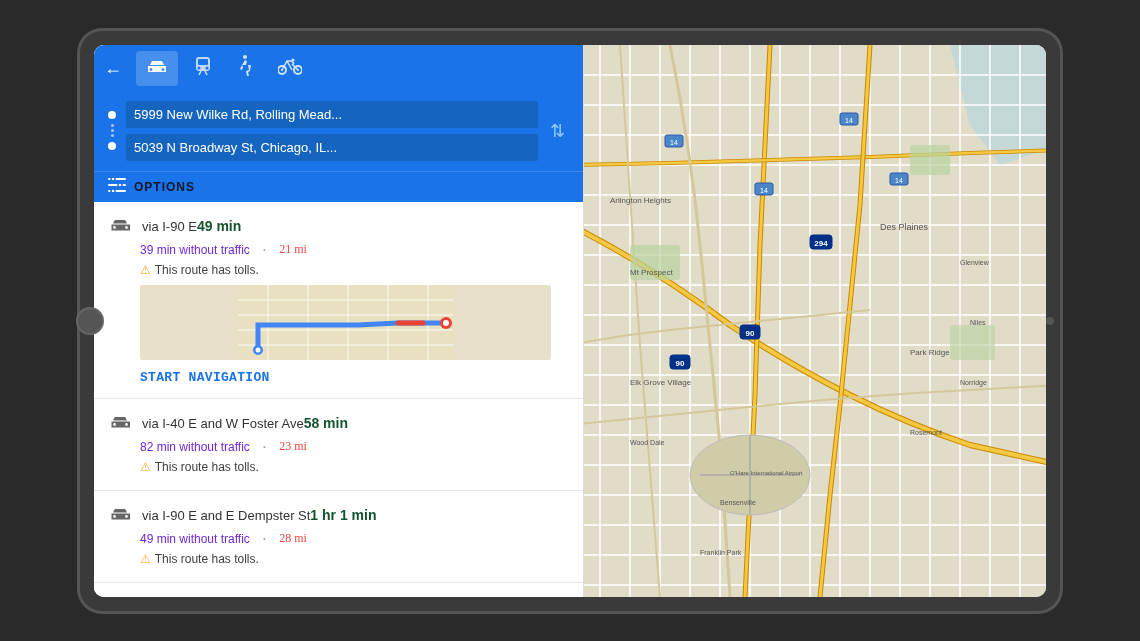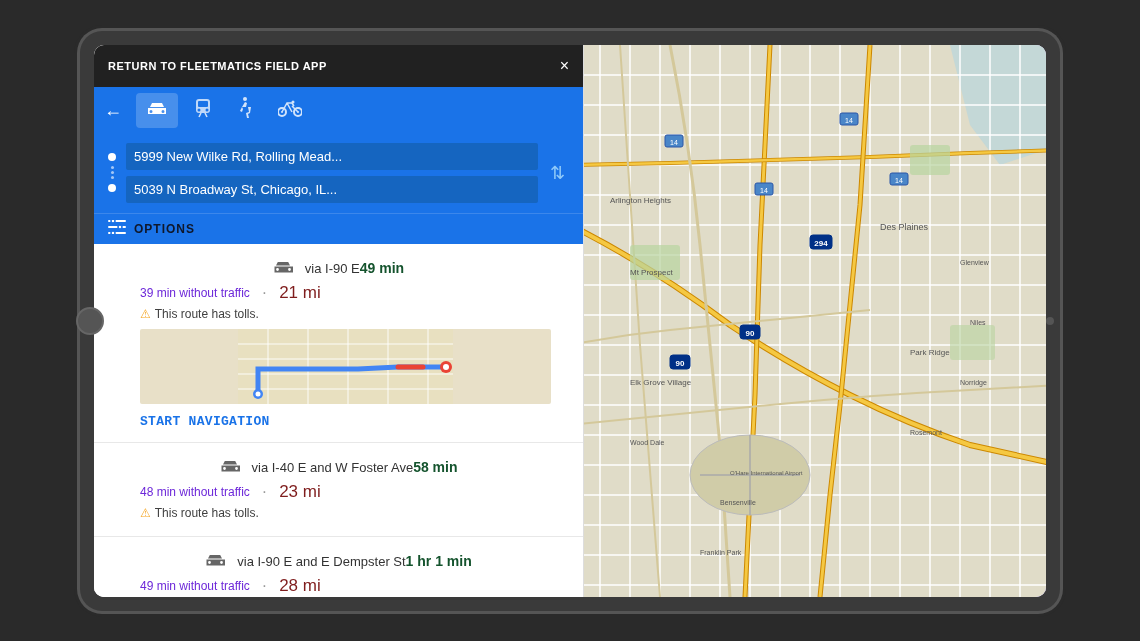--- a/index.html
+++ b/index.html
@@ -209,21 +209,21 @@
     }
 
     
     .route-item {
       padding: 14px 16px 12px 16px;
       border-bottom: 1px solid #e8e8e8;
     }
     .route-header {
       display: flex;
       align-items: center;
-      justify-content: center;
+      justify-content: flex-start;
       margin-bottom: 4px;
     }
     .route-left {
       display: flex;
       align-items: center;
       gap: 12px;
     }
     .route-icon {
       font-size: 18px;
       color: #666;
@@ -242,22 +242,23 @@
       align-items: center;
       gap: 8px;
       margin-left: 30px;
       margin-bottom: 4px;
     }
     .route-no-traffic {
       font-size: 12px;
       color: #6d28d9;
     }
     .route-distance {
-      font-size: 17px;
-      color: #7f1d1d;
+      font-size: 12px;
+      color: #ef4444;
+      font-family: Liberation Serif, serif;
     }
     .route-toll {
       display: flex;
       align-items: center;
       gap: 4px;
       margin-left: 30px;
       margin-bottom: 4px;
     }
     .toll-icon {
       color: #f5a623;
@@ -316,24 +317,20 @@
 <body>
 
 <div class="tablet-frame">
   <div class="home-button"></div>
   <div class="camera-dot"></div>
   <div class="tablet-inner">
     <div class="content-area">
 
       <div class="left-panel">
 
-        <div class="header-bar">
-          <span class="header-title">RETURN TO FLEETMATICS FIELD APP</span>
-          <span class="close-btn">×</span>
-        </div>
 
         <div class="transport-bar">
           <span class="back-arrow">←</span>
 
           <span class="transport-icon active">
             <svg width="22" height="16" viewBox="0 0 22 16" fill="white">
               <path d="M4 6l2-4h10l2 4H4zm-2 1h18v6H2V7zm3 5a1.5 1.5 0 100-3 1.5 1.5 0 000 3zm12 0a1.5 1.5 0 100-3 1.5 1.5 0 000 3z"></path>
             </svg>
           </span>
 
@@ -460,21 +457,21 @@
                 <span class="route-icon">
                   <svg width="20" height="14" viewBox="0 0 20 14" fill="#666">
                     <path d="M3 5.5l1.8-3.5h10.4L17 5.5H3zm-1.5.9h19v6H1.5v-6zm3 4.5a1.4 1.4 0 100-2.8 1.4 1.4 0 000 2.8zm12 0a1.4 1.4 0 100-2.8 1.4 1.4 0 000 2.8z"></path>
                   </svg>
                 </span>
                 <span class="route-via">via I-40 E and W Foster Ave</span>
               </div>
               <span class="route-time">58 min</span>
             </div>
             <div class="route-details">
-              <span class="route-no-traffic">48 min without traffic</span>
+              <span class="route-no-traffic">82 min without traffic</span>
               <span class="dot-sep">·</span>
               <span class="route-distance">23 mi</span>
             </div>
             <div class="route-toll">
               <span class="toll-icon">⚠</span>
               <span class="toll-text">This route has tolls.</span>
             </div>
           </div>
 
           <div class="route-item">

